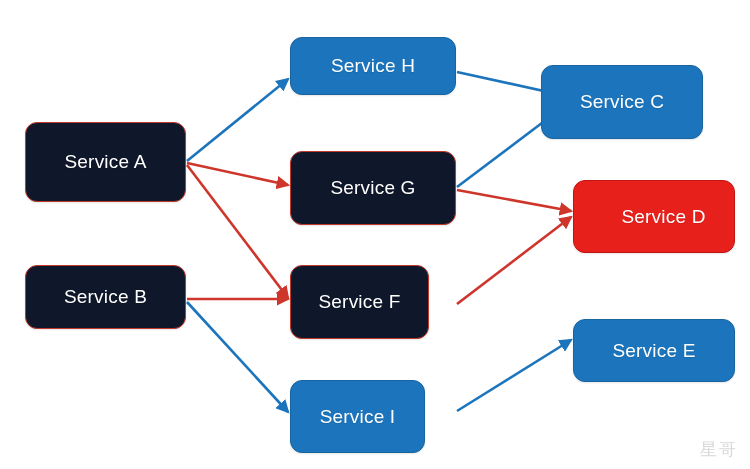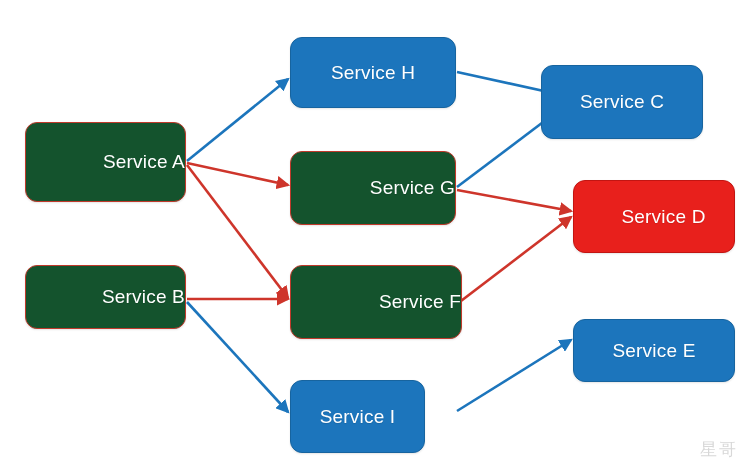--- a/index.html
+++ b/index.html
@@ -32,24 +32,23 @@
     align-items: center;
     justify-content: center;
     color: #ffffff;
     font-size: 19px;
     font-weight: 400;
     letter-spacing: 0.2px;
     z-index: 5;
     text-shadow: 0 1px 1px rgba(0,0,0,0.12);
   }
   .node.salmon {
-    background: #14532d;
+    background: #0f172a;
     border: 1.4px solid #C0392B;
     box-shadow: 0 1px 2px rgba(0,0,0,0.10);
-    justify-content: flex-end;
   }
   .node.blue {
     background: #1C75BC;
     border: 1.4px solid #17649F;
     box-shadow: 0 1px 2px rgba(0,0,0,0.10);
   }
   .node.red {
     background: #E8201C;
     border: 1.4px solid #C21512;
     box-shadow: 0 1px 2px rgba(0,0,0,0.10);
@@ -96,27 +95,27 @@
       </g>
   </svg>
 
   <div id="node-layer">
       <div class="node salmon" style="left: 25px; top: 122px; width: 161px; height: 80px;">
         <span class="node-label">Service A</span>
       </div>
       <div class="node salmon" style="left: 25px; top: 265px; width: 161px; height: 64px;">
         <span class="node-label">Service B</span>
       </div>
-      <div class="node blue" style="left: 290px; top: 37px; width: 166px; height: 71px;">
+      <div class="node blue" style="left: 290px; top: 37px; width: 166px; height: 58px;">
         <span class="node-label">Service H</span>
       </div>
       <div class="node salmon" style="left: 290px; top: 151px; width: 166px; height: 74px;">
         <span class="node-label">Service G</span>
       </div>
-      <div class="node salmon" style="left: 290px; top: 265px; width: 172px; height: 74px;">
+      <div class="node salmon" style="left: 290px; top: 265px; width: 139px; height: 74px;">
         <span class="node-label">Service F</span>
       </div>
       <div class="node blue" style="left: 290px; top: 380px; width: 135px; height: 73px;">
         <span class="node-label">Service I</span>
       </div>
       <div class="node blue" style="left: 541px; top: 65px; width: 162px; height: 74px;">
         <span class="node-label">Service C</span>
       </div>
       <div class="node red" style="left: 573px; top: 180px; width: 162px; height: 73px; padding-left: 19px;">
         <span class="node-label">Service D</span>

